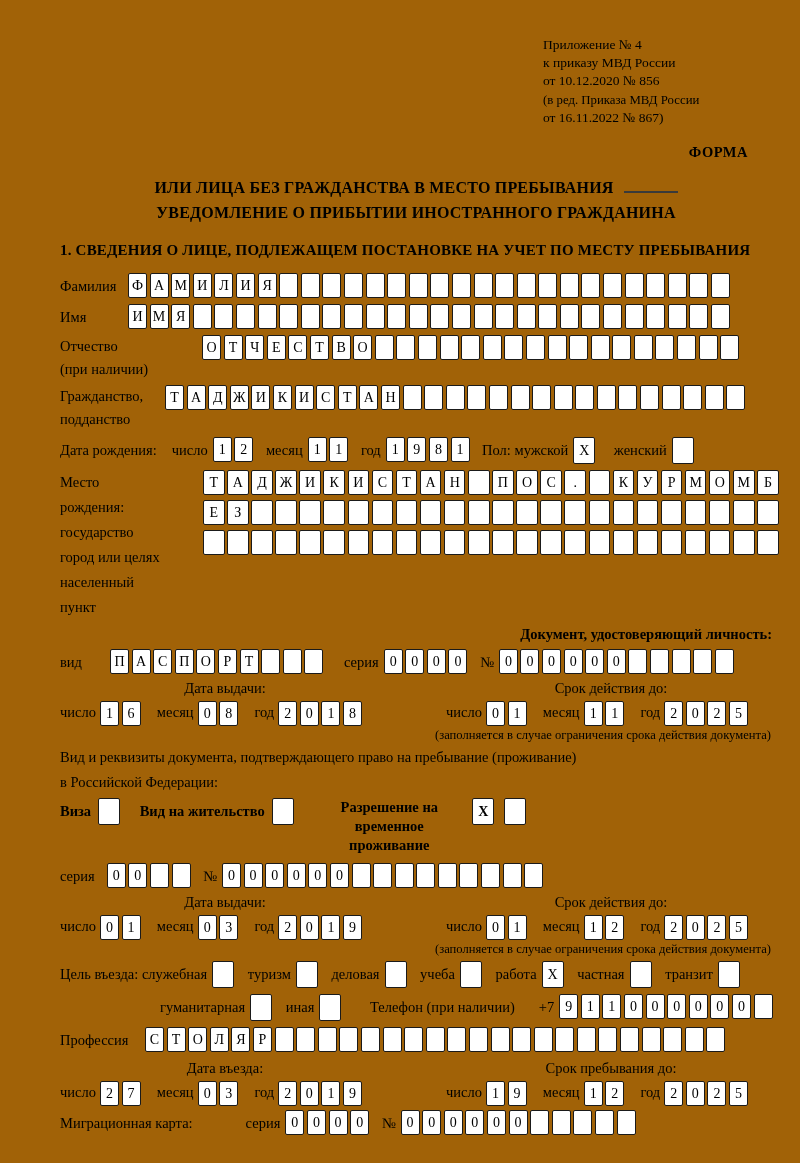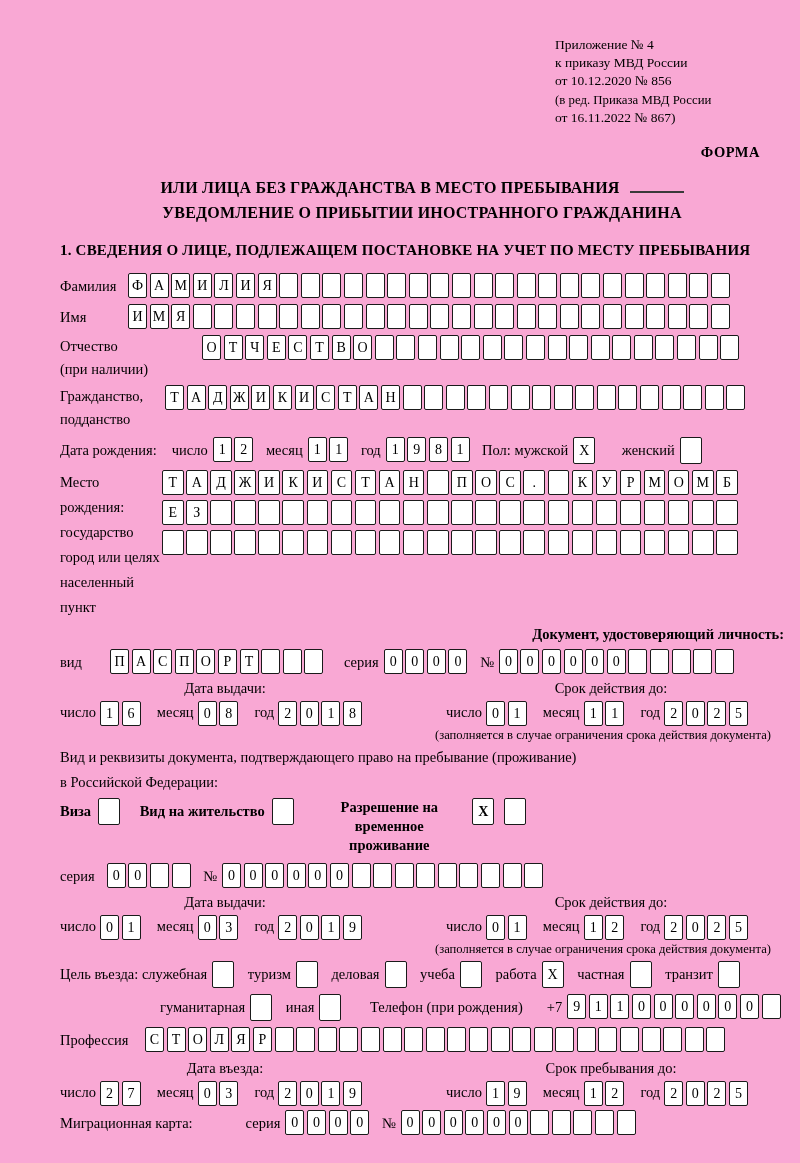--- a/index.html
+++ b/index.html
@@ -1,24 +1,24 @@
 <!DOCTYPE html>
 <html><head>
 <meta charset="utf-8">
 <style>
   html,body{margin:0;padding:0;background:#ffffff;}
   .page{
     position:relative;
     width:800px;height:1163px;
-    background:#f9a8d4;
+    background:#a16207;
     color:#000;
     font-family:"Liberation Serif","DejaVu Serif",serif;
     font-size:14.5px;
     box-sizing:border-box;
-    padding:36px 16px 0 60px;
+    padding:36px 28px 0 60px;
     overflow:hidden;
   }
   
   .hdr{width:205px;margin-left:auto;margin-right:24px;font-size:13.5px;line-height:1.32;}
   .hdr .amend{font-size:12.8px;margin-top:3px;}
   .forma{font-weight:bold;text-align:right;margin-top:16px;font-size:14.5px;letter-spacing:.5px;}
   
   .title{text-align:center;font-weight:bold;font-size:16px;margin:14px 0 16px 0;line-height:1.55;letter-spacing:.2px;}
   .blank-line{display:inline-block;width:54px;border-bottom:2px solid #3a3a3a;height:14px;margin-left:10px;}
   .sect{font-weight:bold;font-size:15px;margin:0 0 14px 0;letter-spacing:.2px;}
@@ -121,25 +121,25 @@
   <div class="row" style="margin-top:6px;">
     <span class="inword-first">Дата рождения:</span>
     <span class="inword">число</span>
     <span class="boxes"><span class="cbox">1</span><span class="cbox">2</span></span>
     <span class="inword">месяц</span>
     <span class="boxes"><span class="cbox">1</span><span class="cbox">1</span></span>
     <span class="inword">год</span>
     <span class="boxes"><span class="cbox">1</span><span class="cbox">9</span><span class="cbox">8</span><span class="cbox">1</span></span>
     <span class="inword">Пол: мужской</span>
     <span class="boxes"><span class="cbox cbig">X</span></span>
-    <span class="inword" style="margin-left:24px;">женский</span>
+    <span class="inword" style="margin-left:16px;">женский</span>
     <span class="boxes"><span class="cbox cbig">&nbsp;</span></span>
   </div>
 
-  <div class="row" style="margin-top:6px;">
+  <div class="row" style="margin-top:6px;gap:41px;">
     <div class="lbl2 w102">
       <div>Место рождения:</div>
       <div>государство</div>
       <div>город или целях</div>
       <div>населенный пункт</div>
     </div>
     <div class="bp-rows">
       <div class="boxes"><span class="cbox cellw">Т</span><span class="cbox cellw">А</span><span class="cbox cellw">Д</span><span class="cbox cellw">Ж</span><span class="cbox cellw">И</span><span class="cbox cellw">К</span><span class="cbox cellw">И</span><span class="cbox cellw">С</span><span class="cbox cellw">Т</span><span class="cbox cellw">А</span><span class="cbox cellw">Н</span><span class="cbox cellw">&nbsp;</span><span class="cbox cellw">П</span><span class="cbox cellw">О</span><span class="cbox cellw">С</span><span class="cbox cellw">.</span><span class="cbox cellw">&nbsp;</span><span class="cbox cellw">К</span><span class="cbox cellw">У</span><span class="cbox cellw">Р</span><span class="cbox cellw">М</span><span class="cbox cellw">О</span><span class="cbox cellw">М</span><span class="cbox cellw">Б</span></div>
       <div class="boxes"><span class="cbox cellw">Е</span><span class="cbox cellw">З</span><span class="cbox cellw">&nbsp;</span><span class="cbox cellw">&nbsp;</span><span class="cbox cellw">&nbsp;</span><span class="cbox cellw">&nbsp;</span><span class="cbox cellw">&nbsp;</span><span class="cbox cellw">&nbsp;</span><span class="cbox cellw">&nbsp;</span><span class="cbox cellw">&nbsp;</span><span class="cbox cellw">&nbsp;</span><span class="cbox cellw">&nbsp;</span><span class="cbox cellw">&nbsp;</span><span class="cbox cellw">&nbsp;</span><span class="cbox cellw">&nbsp;</span><span class="cbox cellw">&nbsp;</span><span class="cbox cellw">&nbsp;</span><span class="cbox cellw">&nbsp;</span><span class="cbox cellw">&nbsp;</span><span class="cbox cellw">&nbsp;</span><span class="cbox cellw">&nbsp;</span><span class="cbox cellw">&nbsp;</span><span class="cbox cellw">&nbsp;</span><span class="cbox cellw">&nbsp;</span></div>
       <div class="boxes"><span class="cbox cellw">&nbsp;</span><span class="cbox cellw">&nbsp;</span><span class="cbox cellw">&nbsp;</span><span class="cbox cellw">&nbsp;</span><span class="cbox cellw">&nbsp;</span><span class="cbox cellw">&nbsp;</span><span class="cbox cellw">&nbsp;</span><span class="cbox cellw">&nbsp;</span><span class="cbox cellw">&nbsp;</span><span class="cbox cellw">&nbsp;</span><span class="cbox cellw">&nbsp;</span><span class="cbox cellw">&nbsp;</span><span class="cbox cellw">&nbsp;</span><span class="cbox cellw">&nbsp;</span><span class="cbox cellw">&nbsp;</span><span class="cbox cellw">&nbsp;</span><span class="cbox cellw">&nbsp;</span><span class="cbox cellw">&nbsp;</span><span class="cbox cellw">&nbsp;</span><span class="cbox cellw">&nbsp;</span><span class="cbox cellw">&nbsp;</span><span class="cbox cellw">&nbsp;</span><span class="cbox cellw">&nbsp;</span><span class="cbox cellw">&nbsp;</span></div>
@@ -232,21 +232,21 @@
     <span class="boxes pbx"><span class="cbox cbig">&nbsp;</span></span>
     <span class="ptxt">транзит</span>
     <span class="boxes"><span class="cbox cbig">&nbsp;</span></span>
   </div>
 
   <div class="purpose indent100">
     <span class="ptxt">гуманитарная</span>
     <span class="boxes pbx"><span class="cbox cbig">&nbsp;</span></span>
     <span class="ptxt">иная</span>
     <span class="boxes pbx" style="margin-right:26px;"><span class="cbox cbig">&nbsp;</span></span>
-    <span class="ptxt" style="margin-right:24px;">Телефон (при рождения)</span>
+    <span class="ptxt" style="margin-right:24px;">Телефон (при наличии)</span>
     <span class="ptxt">+7</span>
     <span class="boxes"><span class="cbox">9</span><span class="cbox">1</span><span class="cbox">1</span><span class="cbox">0</span><span class="cbox">0</span><span class="cbox">0</span><span class="cbox">0</span><span class="cbox">0</span><span class="cbox">0</span><span class="cbox">&nbsp;</span></span>
   </div>
 
   <div class="row">
     <div class="lbl" style="width:85px;">Профессия</div>
     <div class="boxes"><span class="cbox">С</span><span class="cbox">Т</span><span class="cbox">О</span><span class="cbox">Л</span><span class="cbox">Я</span><span class="cbox">Р</span><span class="cbox">&nbsp;</span><span class="cbox">&nbsp;</span><span class="cbox">&nbsp;</span><span class="cbox">&nbsp;</span><span class="cbox">&nbsp;</span><span class="cbox">&nbsp;</span><span class="cbox">&nbsp;</span><span class="cbox">&nbsp;</span><span class="cbox">&nbsp;</span><span class="cbox">&nbsp;</span><span class="cbox">&nbsp;</span><span class="cbox">&nbsp;</span><span class="cbox">&nbsp;</span><span class="cbox">&nbsp;</span><span class="cbox">&nbsp;</span><span class="cbox">&nbsp;</span><span class="cbox">&nbsp;</span><span class="cbox">&nbsp;</span><span class="cbox">&nbsp;</span><span class="cbox">&nbsp;</span><span class="cbox">&nbsp;</span></div>
   </div>
 
   <div class="daterow" style="margin-top:6px;">

